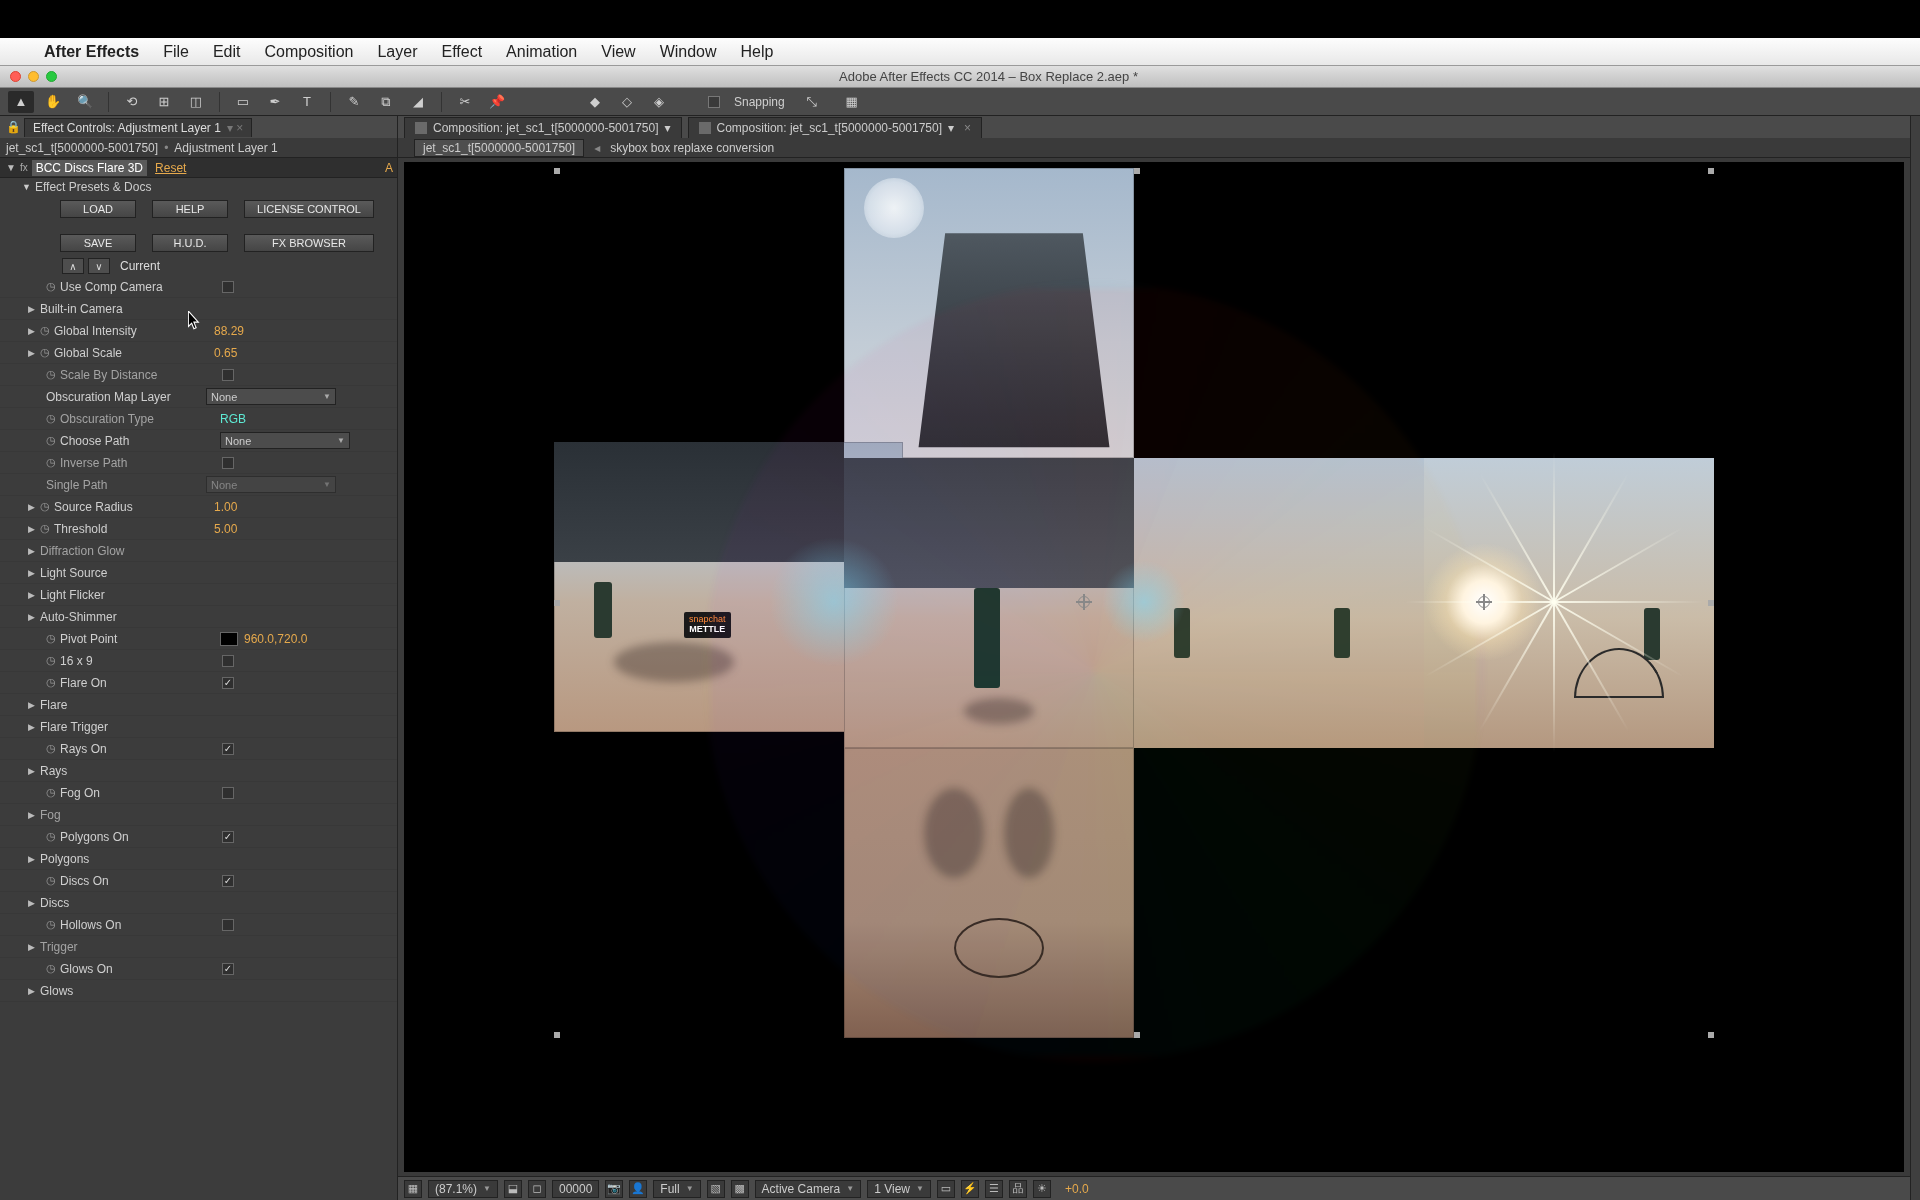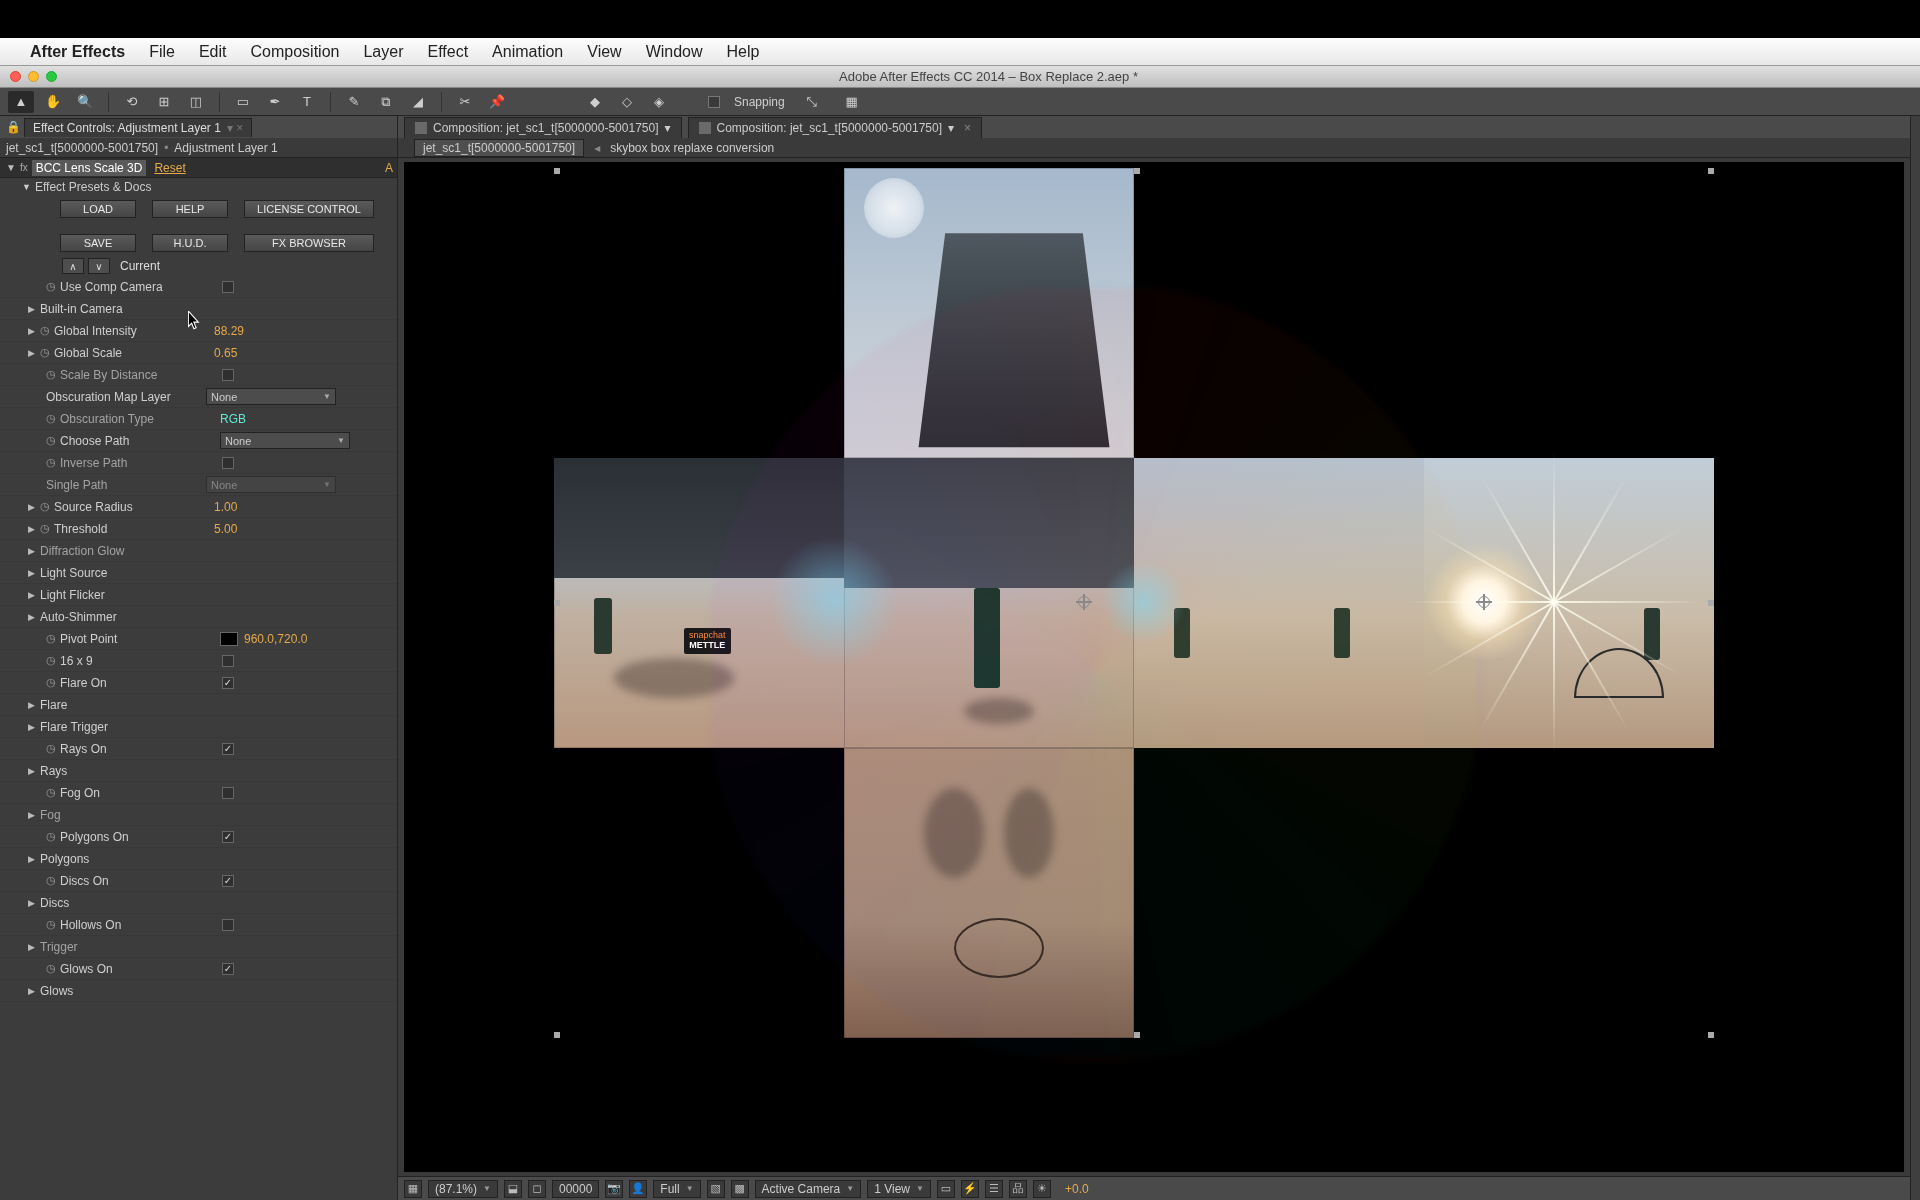--- a/index.html
+++ b/index.html
@@ -1,21 +1,21 @@
 <!DOCTYPE html>
 <html><head>
 <meta charset="utf-8">
 <style>
 * { margin: 0; padding: 0; box-sizing: border-box; font-family: "Lucida Grande", Arial, sans-serif; user-select: none; }
 html, body { width: 1920px; height: 1200px; background: #000; overflow: hidden; }
 
 .mac-menubar {
   position: absolute; top: 38px; left: 0; right: 0; height: 28px;
   background: linear-gradient(#fdfdfd,#e8e8e8);
-  display: flex; align-items: center; padding-left: 4px;
+  display: flex; align-items: center; padding-left: 18px;
   font-size: 16px; color: #222; border-bottom: 1px solid #9a9a9a;
 }
 .mac-menubar .apple { margin-right: 14px; font-size: 18px; }
 .mac-menubar .item { padding: 0 12px; cursor: default; }
 .mac-menubar .app-name { font-weight: bold; }
 
 .titlebar {
   position: absolute; top: 66px; left: 0; right: 0; height: 22px;
   background: linear-gradient(#e0e0e0,#bfbfbf);
   display: flex; align-items: center; font-size: 13px; color: #444;
@@ -216,21 +216,21 @@
       </div>
     </div>
     <div class="breadcrumb">
       <span>jet_sc1_t[5000000-5001750]</span>
         <span class="sep">•</span>
         <span>Adjustment Layer 1</span>
     </div>
     <div class="fx-header">
       <span class="tri">▼</span>
         <span class="fxicon">fx</span>
-      <span class="name">BCC Lens Scale 3D</span>
+      <span class="name">BCC Discs Flare 3D</span>
       <span class="reset">Reset</span>
       <span class="about">A</span>
     </div>
     <div class="presets-header">
       <span class="tri">▼</span>
         <span>Effect Presets &amp; Docs</span>
     </div>
     <div class="preset-buttons">
       <div class="preset-btn w1">LOAD</div>
       <div class="preset-btn w2">HELP</div>
@@ -492,21 +492,21 @@
     </div>
 
     <div class="viewer">
       <div class="cubemap">
 
         <div class="face sky" style="left:440px; top:6px; width:290px; height:290px;">
           <div class="building" style="left:90px; top:40px; width:160px; height:230px; transform: perspective(300px) rotateX(25deg);"></div>
           <div style="position:absolute; left:20px; top:10px; width:60px; height:60px; background: radial-gradient(circle,#fff,#dfe7ef 60%, transparent); border-radius:50%; opacity:0.8;"></div>
         </div>
 
-        <div class="face mid" style="left:150px; top:296px; width:349px; height:290px;">
+        <div class="face mid" style="left:150px; top:280px; width:349px; height:290px;">
           <div class="building" style="left:0; top:0; width:290px; height:120px; background: linear-gradient(#2a3036,#3a4046);"></div>
           <div class="plaza-shadow" style="left:60px; top:200px; width:120px; height:40px;"></div>
           <div class="person" style="left:40px; top:140px; width:18px; height:56px;"></div>
           <div class="sign" style="left:130px; top:170px;">
             <span>snapchat</span>
               <span style="font-weight:bold;color:#fff">METTLE</span>
           </div>
         </div>
         <div class="face mid" style="left:440px; top:296px; width:290px; height:290px;">
           <div class="building" style="left:0; top:0; width:290px; height:130px; background: linear-gradient(#3a444c,#4a545c);"></div>

